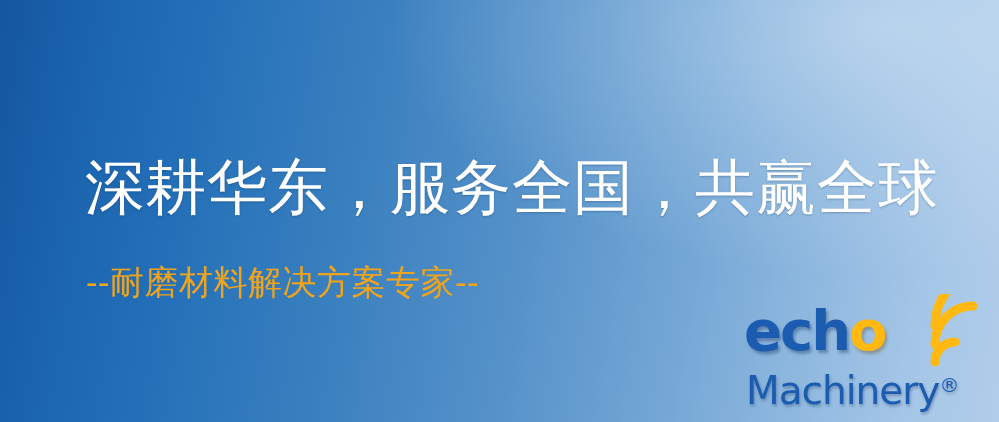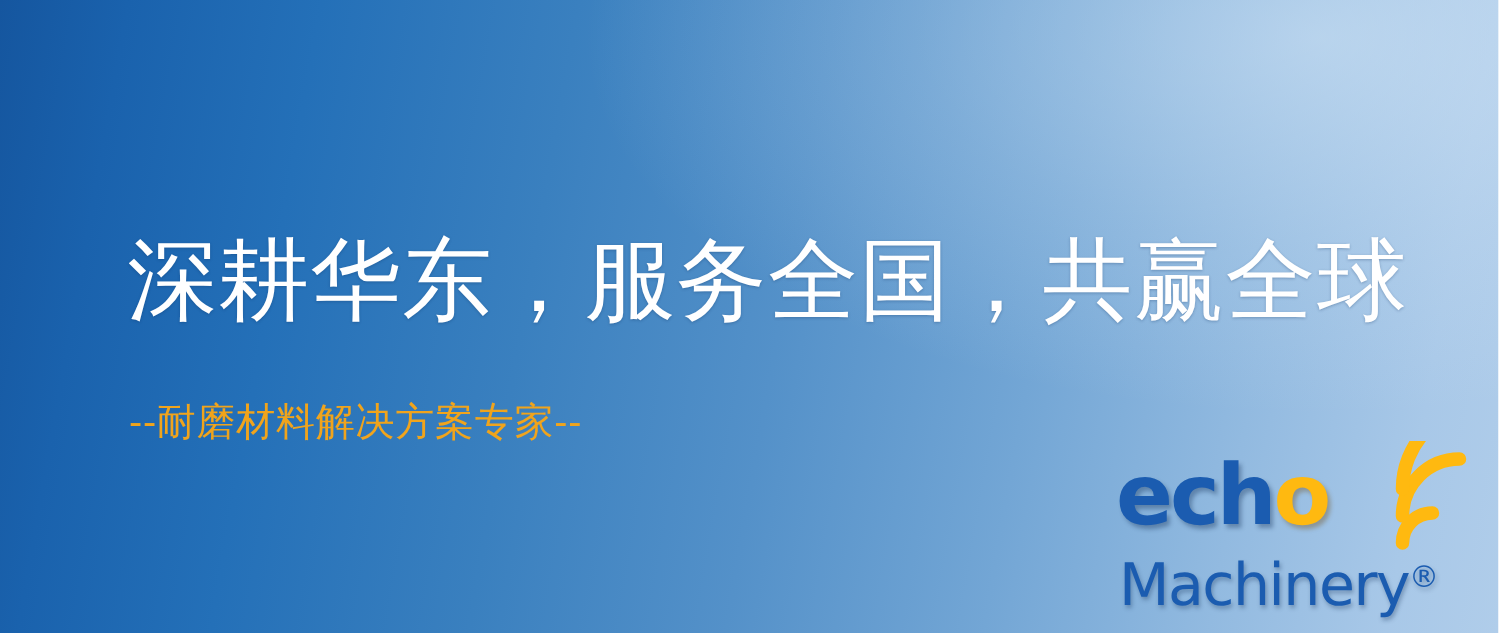--- a/index.html
+++ b/index.html
@@ -53,21 +53,21 @@
     white-space: nowrap;
     text-shadow: 0 1px 2px rgba(12,48,92,0.30);
   }
 
   .subtitle {
     position: absolute;
     left: 86px;
     top: 266px;
     color: #f0a41c;
     font-family: "DejaVu Serif", "Liberation Serif", serif;
-    font-size: 26px;
+    font-size: 34px;
     line-height: 32px;
     letter-spacing: 0.5px;
     white-space: nowrap;
   }
 
   
   .logo {
     position: absolute;
     left: 744px;
     top: 296px;

